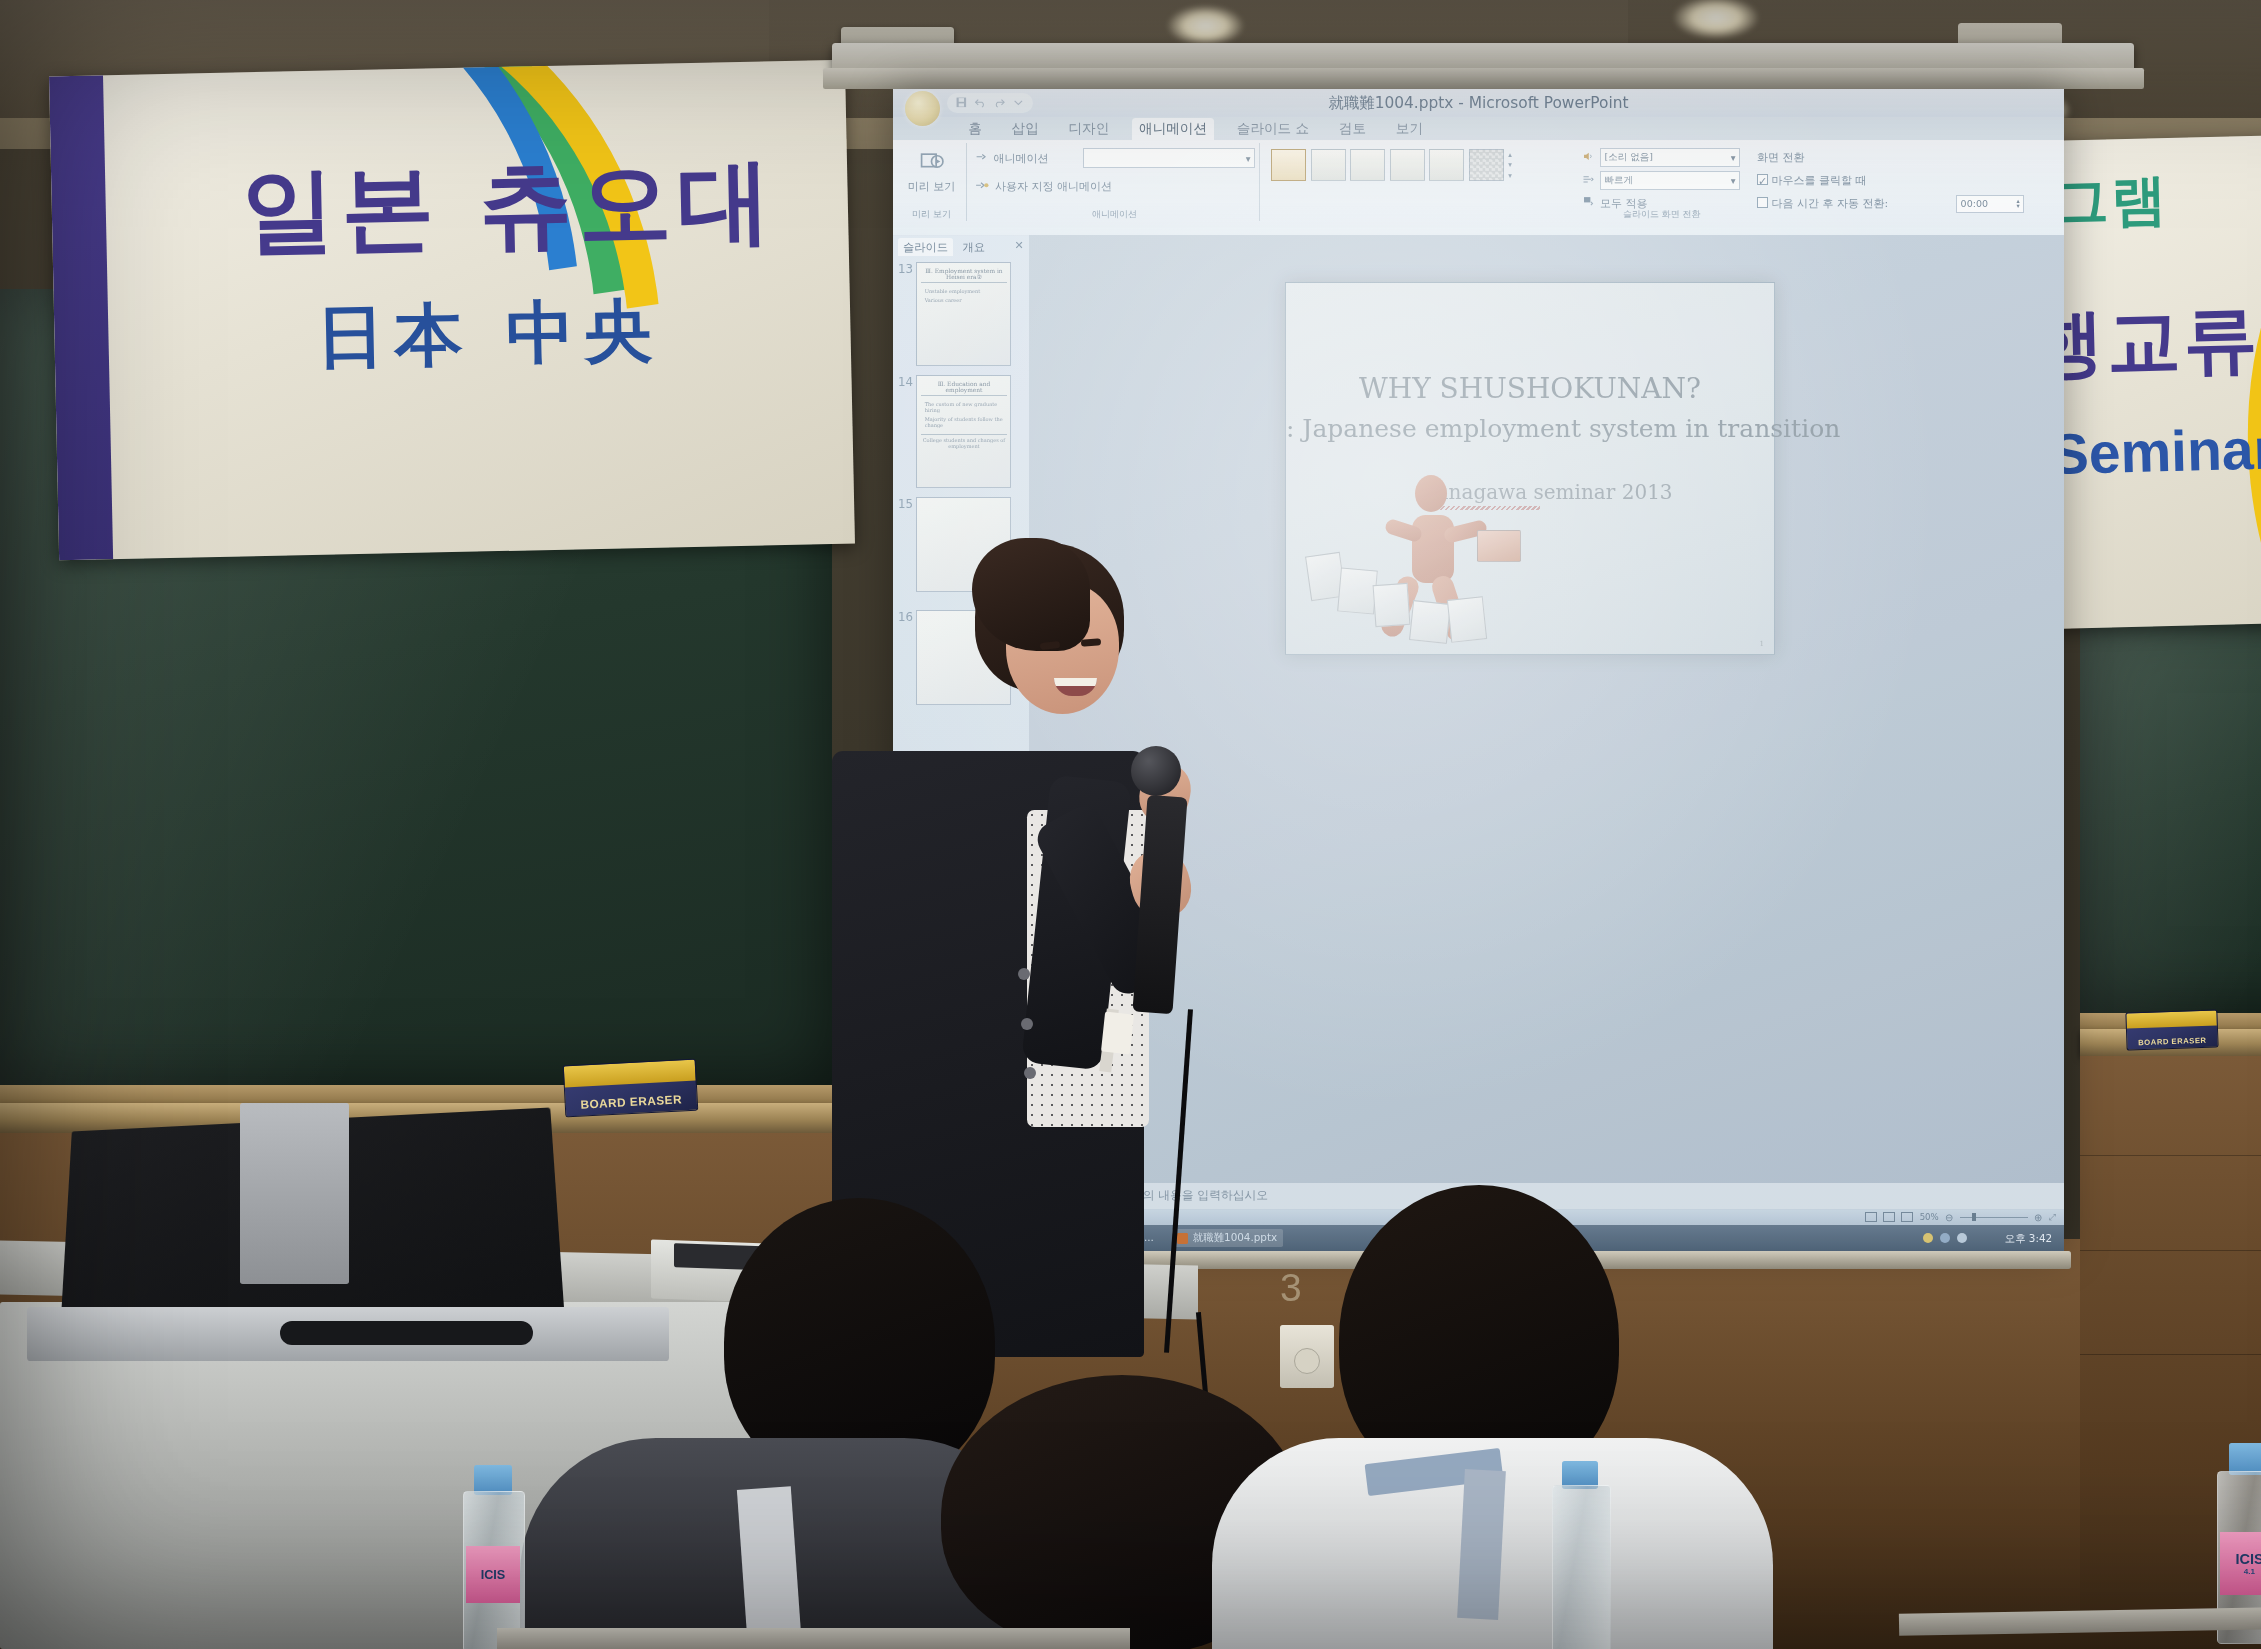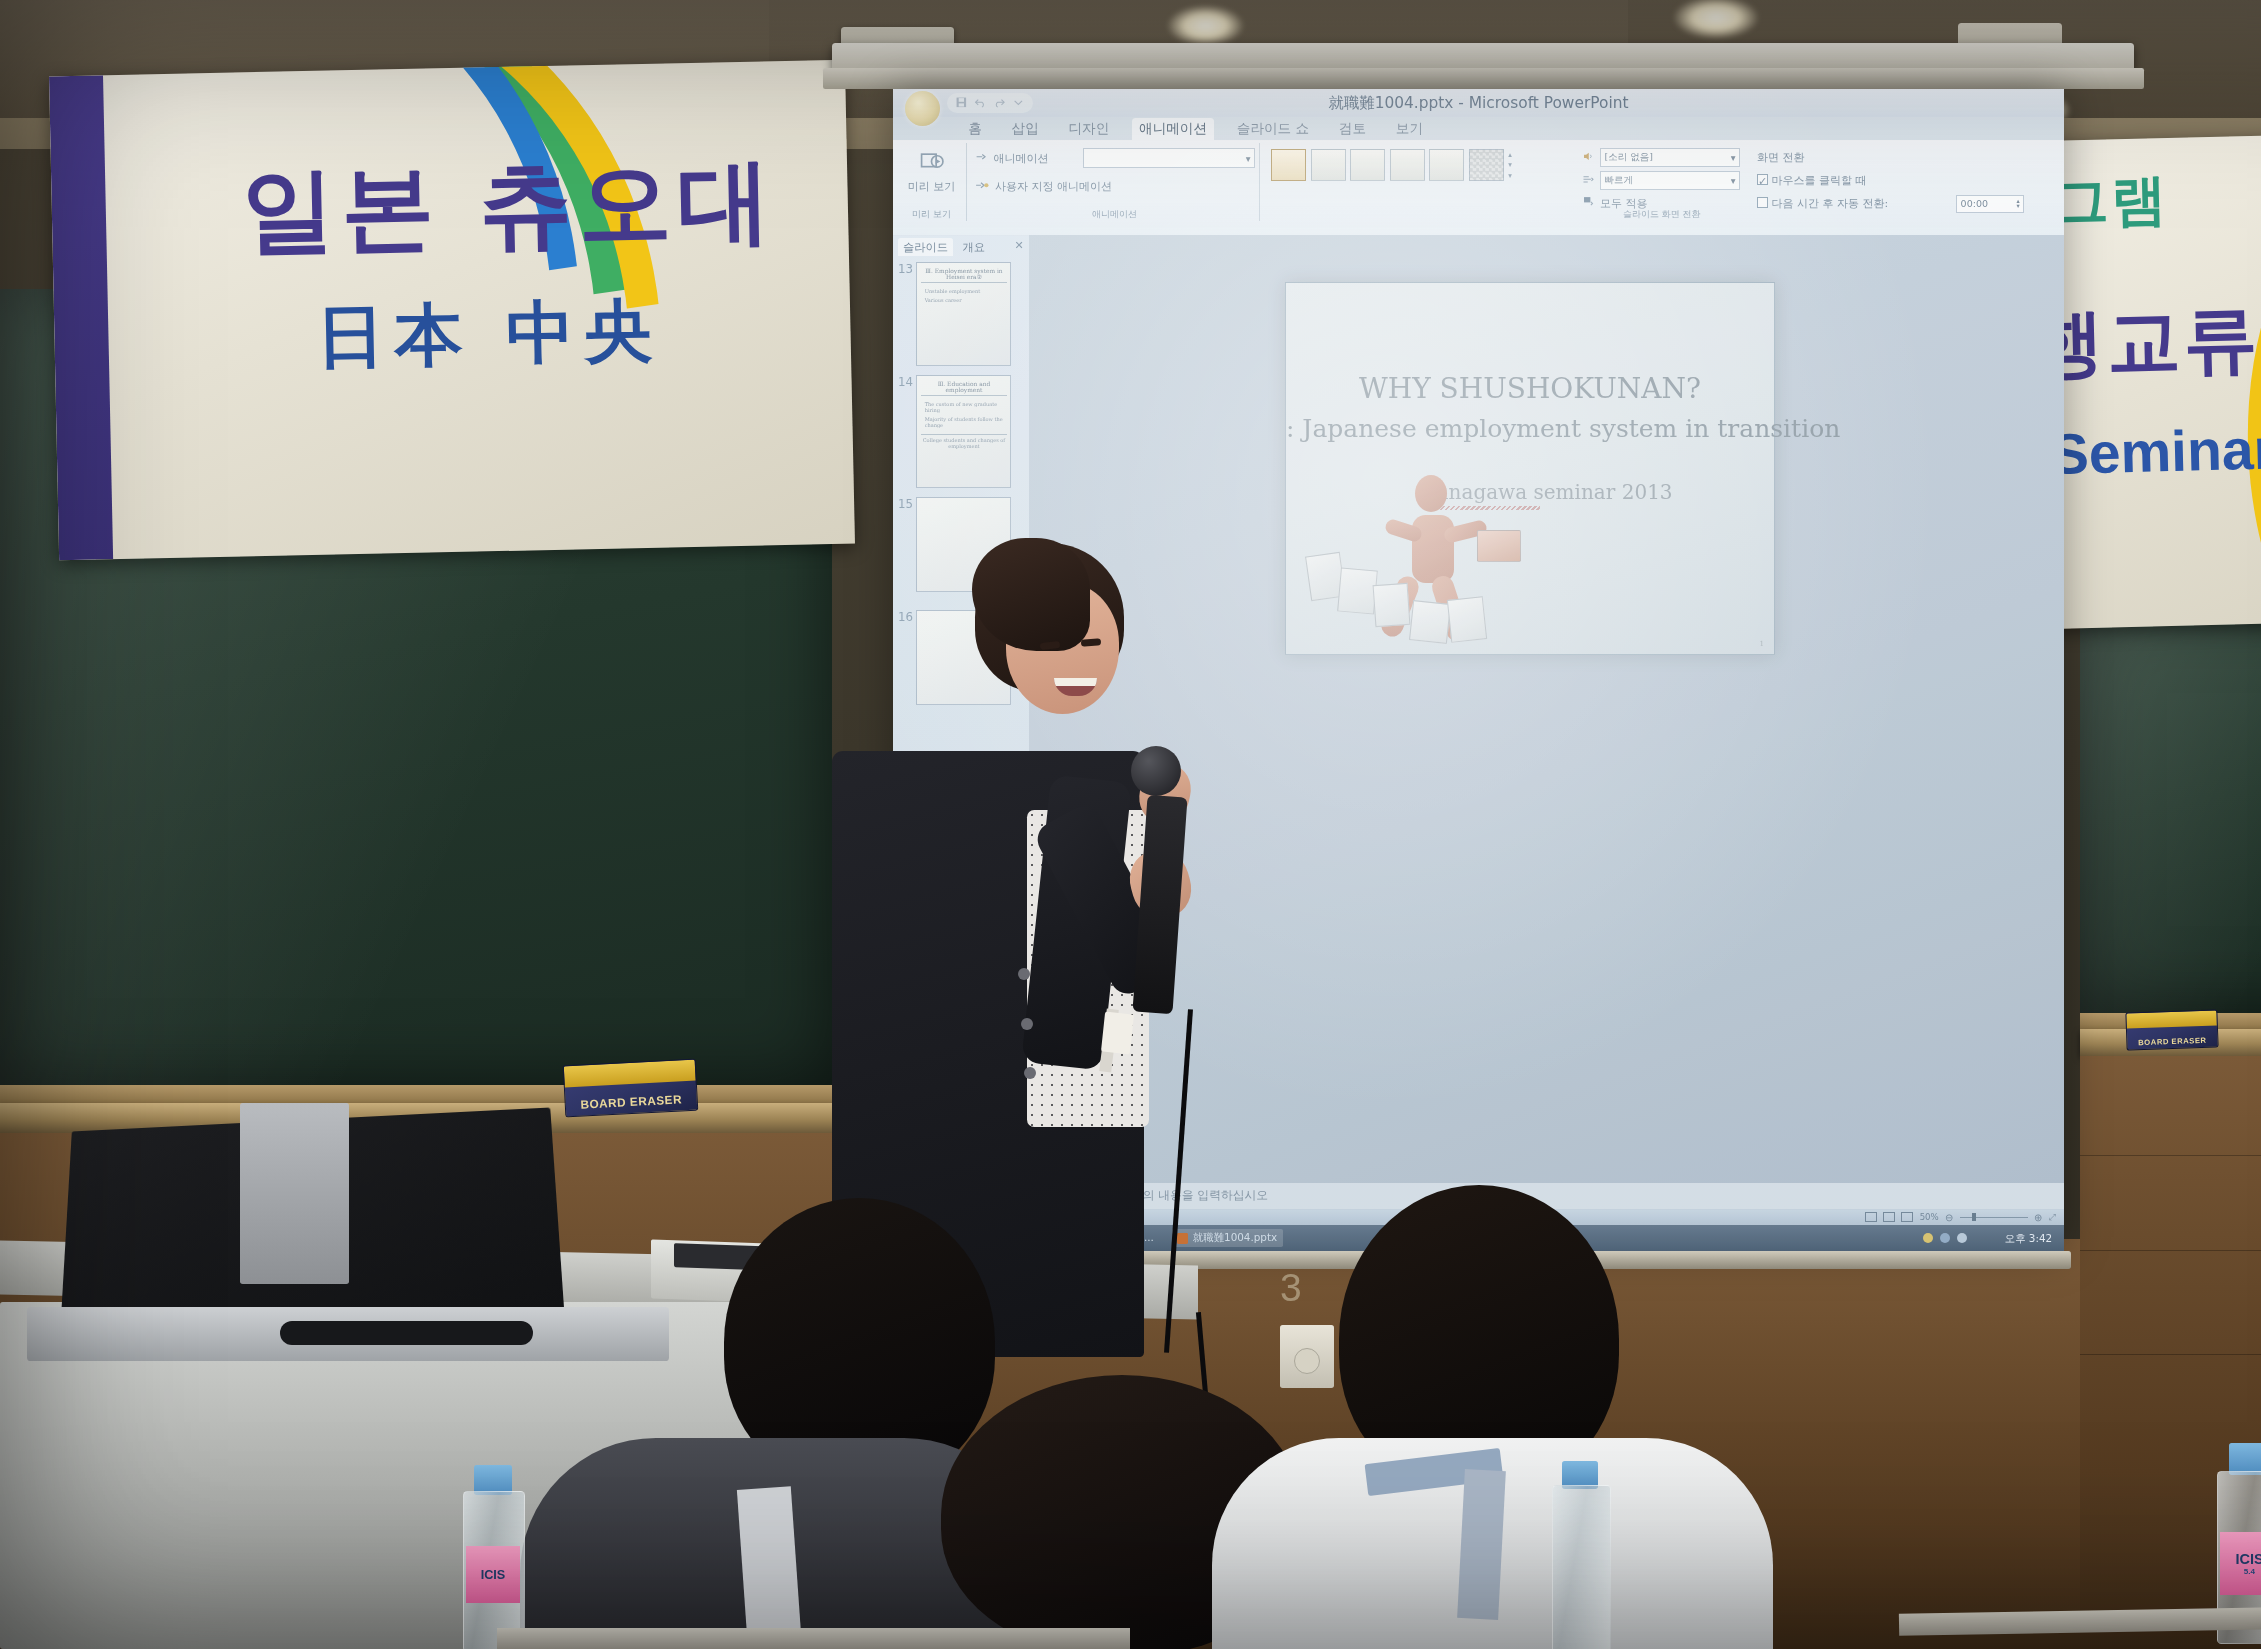--- a/index.html
+++ b/index.html
@@ -544,21 +544,21 @@
   <div class="bottle" style="left:1547px;top:1461px;width:68px;height:190px;">
     <div class="btl-cap" style="left:15.4px;top:0;width:36px;height:28px;"></div>
     <div class="btl-body" style="left:5.4px;top:24.4px;width:57px;height:166px;"></div>
   </div>
 
   <div class="bottle" style="left:2211px;top:1443px;width:77px;height:199px;">
     <div class="btl-cap" style="left:18px;top:0;width:42px;height:32px;"></div>
     <div class="btl-body" style="left:6.3px;top:28px;width:64px;height:171px;"></div>
     <div class="btl-label" style="left:9px;top:89px;width:59px;height:63px;flex-direction:column;gap:0.9px;">
       <span style="font-size:14.5px;">ICIS</span>
-      <span style="font-size:8.1px;color:#2a4a80;">5.4</span>
+      <span style="font-size:8.1px;color:#2a4a80;">4.1</span>
     </div>
   </div>
 
   <div style="position:absolute;left:497px;top:1628px;width:633px;height:22px;background:linear-gradient(180deg,#d9d6cc,#a8a49a);"></div>
   <div style="position:absolute;left:1899px;top:1610px;width:443px;height:22px;background:linear-gradient(180deg,#d4d1c6,#a29e94);transform:rotate(-1deg);"></div>
 
   <div class="vignette"></div>
 </div>
 
 

